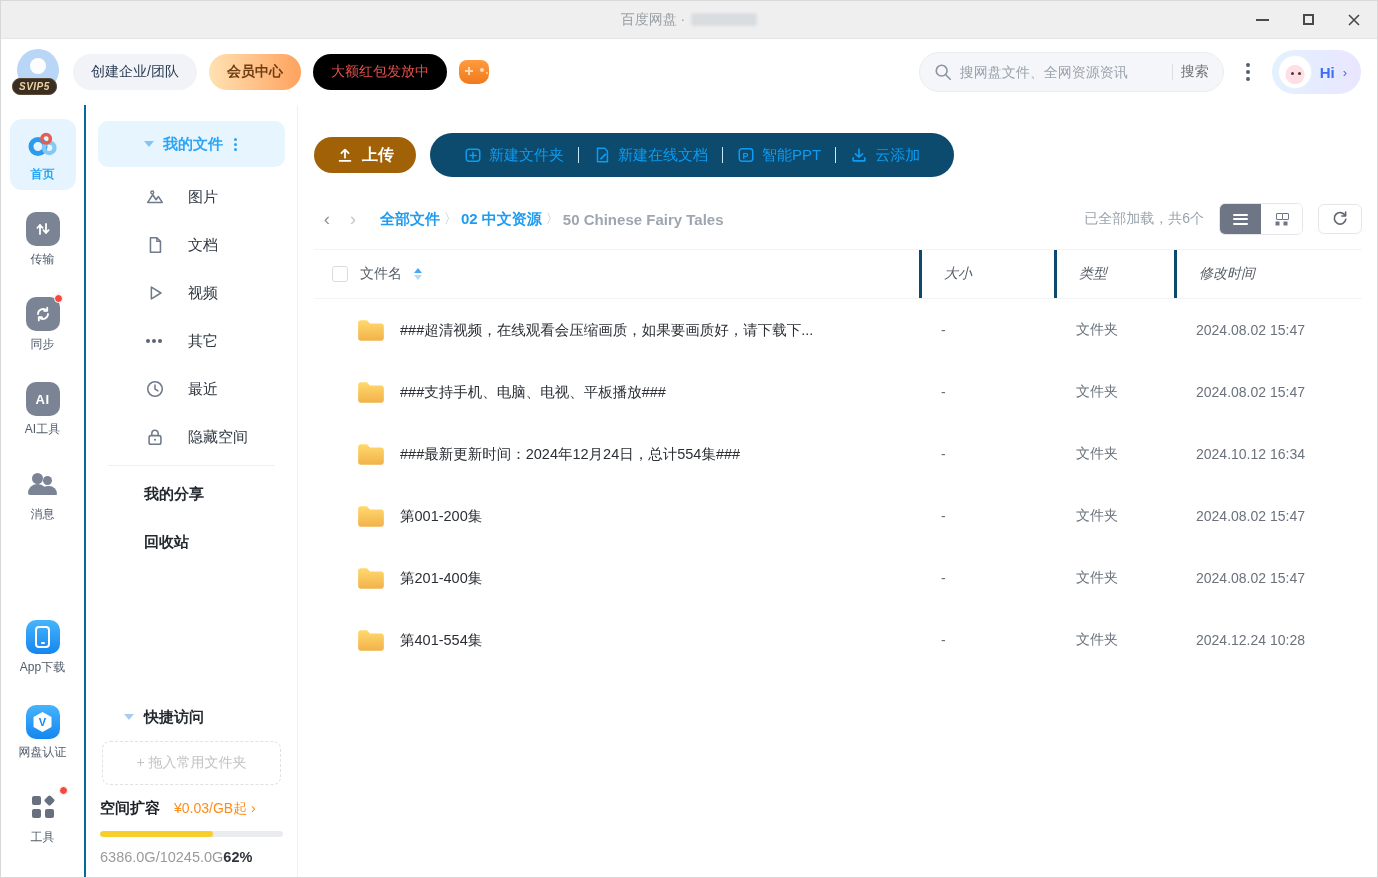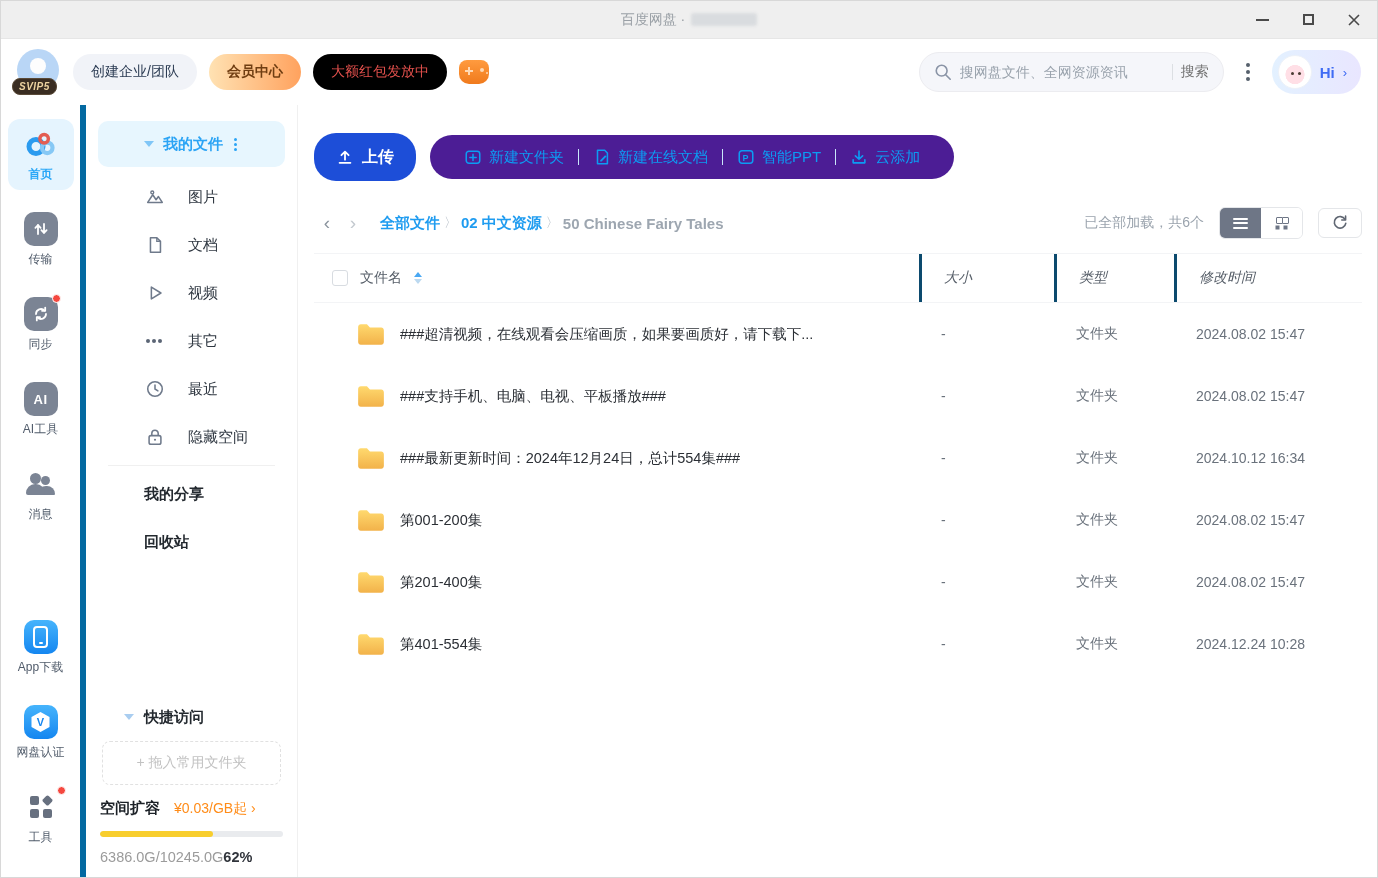--- a/index.html
+++ b/index.html
@@ -42,21 +42,21 @@
   .hi-pill { height:44px; border-radius:22px; background:linear-gradient(90deg,#e3f1ff,#e9e6ff); display:flex; align-items:center; padding:0 14px 0 6px; gap:8px; cursor:pointer; }
   .hi-avatar { width:34px; height:34px; border-radius:50%; background:radial-gradient(circle at 50% 58%,#ffdfe6 0 38%,#fff 40%); border:1px solid #eef2f8; position:relative; }
   .hi-avatar::before { content:""; position:absolute; left:12px; top:16px; width:3px; height:3px; border-radius:50%; background:#4a3b33; box-shadow:7px 0 0 #4a3b33; }
   .hi-label { color:#3f6cf4; font-weight:700; font-size:15px; }
   .hi-arrow { color:#3f6cf4; font-size:13px; }
 
   
   .body { flex:1; display:flex; min-height:0; }
 
   
-  .rail { width:85px; border-right:6px solid #0369a1; display:flex; flex-direction:column; align-items:center; padding:14px 0 10px; flex:none; }
+  .rail { width:85px; border-right:2px solid #0369a1; display:flex; flex-direction:column; align-items:center; padding:14px 0 10px; flex:none; }
   .rail-item { width:66px; padding:8px 0 7px; border-radius:12px; display:flex; flex-direction:column; align-items:center; gap:5px; cursor:pointer; margin-bottom:14px; }
   .rail-item.active { background:#e5f4fe; }
   .rail-item.active .rail-label { color:#2aa7f7; font-weight:700; }
   .rail-label { font-size:12px; color:#515c6b; }
   .rail-ic { width:34px; height:34px; border-radius:10px; display:flex; align-items:center; justify-content:center; position:relative; }
   .rail-ic.boxed { background:#7b8494; }
   .rail-ic.blue1 { background:linear-gradient(180deg,#46b4fc,#1486f0); }
   .badge-dot { position:absolute; top:-3px; right:-3px; width:9px; height:9px; border-radius:50%; background:#f5483f; border:1.5px solid #fff; }
   .people-ic { position:relative; width:30px; height:24px; }
   .people-ic::before { content:""; position:absolute; left:4px; top:1px; width:11px; height:11px; border-radius:50%; background:#7b8494; box-shadow:10px 2px 0 -1px #7b8494; }
@@ -96,22 +96,22 @@
   .storage-price { color:#ff8c19; font-size:14px; cursor:pointer; }
   .progress-track { height:6px; border-radius:3px; background:#e9ebee; margin:13px 0 12px; overflow:hidden; }
   .progress-fill { height:100%; border-radius:3px; background:#f8ce2d; }
   .storage-usage { display:flex; align-items:center; }
   .usage-text { color:#9b9b9b; font-size:14.5px; }
   .usage-pct { color:#30343b; font-weight:700; font-size:14.5px; }
 
   
   .main { flex:1; min-width:0; padding:28px 15px 0 16px; display:flex; flex-direction:column; }
   .toolbar { display:flex; align-items:center; gap:14px; flex:none; }
-  .btn-upload { height:48px; border-radius:22px; background:#1d4ed8; color:#fff; border:none; display:flex; align-items:center; gap:8px; padding:0 22px; font-size:16px; font-weight:700; cursor:pointer; font-family:inherit; }
-  .action-group { height:44px; border-radius:22px; background:#4c1d95; display:flex; align-items:center; padding:0 20px; }
+  .btn-upload { height:36px; border-radius:22px; background:#a16207; color:#fff; border:none; display:flex; align-items:center; gap:8px; padding:0 22px; font-size:16px; font-weight:700; cursor:pointer; font-family:inherit; }
+  .action-group { height:44px; border-radius:22px; background:#0c4a6e; display:flex; align-items:center; padding:0 20px; }
   .action-item { display:flex; align-items:center; gap:7px; color:#0c9cf3; font-size:15px; padding:0 14px; cursor:pointer; white-space:nowrap; }
   .action-sep { width:1px; height:16px; background:#c9e7fa; }
 
   .crumb-row { margin-top:26px; display:flex; align-items:center; flex:none; }
   .nav-arrow { width:26px; text-align:center; color:#8b949e; font-size:19px; cursor:pointer; font-weight:400; }
   .nav-arrow.fwd { color:#c3c9cf; }
   .crumbs { margin-left:14px; display:flex; align-items:center; gap:4px; font-size:15px; }
   .crumb-link { color:#1f9cf0; font-weight:700; cursor:pointer; }
   .crumb-sep { color:#b3bcc5; font-size:13px; }
   .crumb-current { color:#9da6b0; font-weight:700; }

